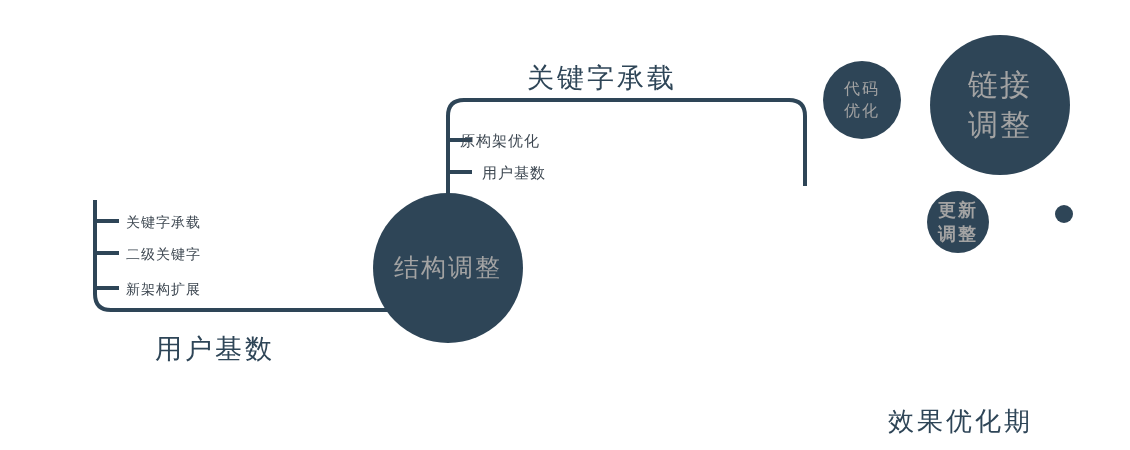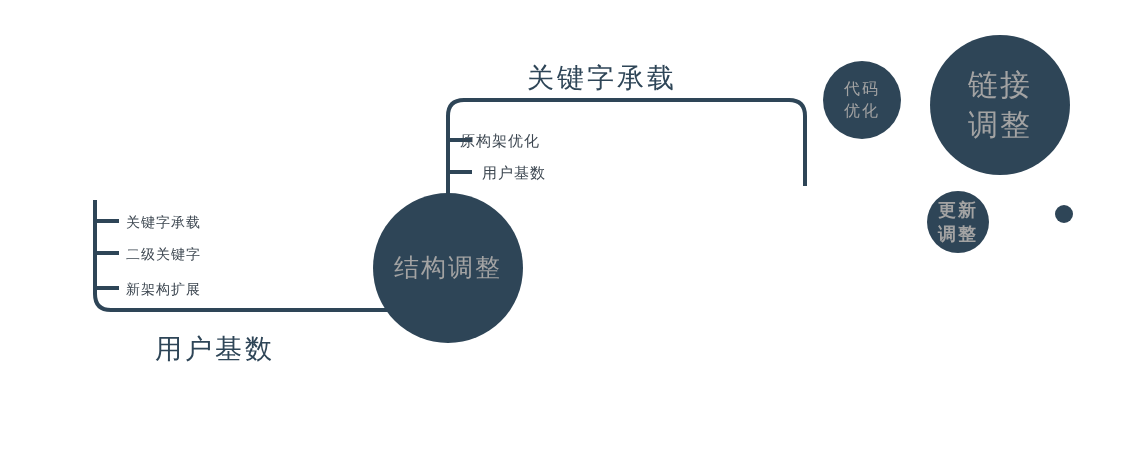--- a/index.html
+++ b/index.html
@@ -78,20 +78,21 @@
   <div class="node n-update">
     <span>更新
 调整</span>
   </div>
 
   <div class="node n-dot"></div>
 
 
   <div class="edge-label l-keyword">关键字承载</div>
   <div class="edge-label l-userbase">用户基数</div>
+  <div class="edge-label l-effect">效果优化期</div>
 
   <div class="tick-label t1">关键字承载</div>
   <div class="tick-label t2">二级关键字</div>
   <div class="tick-label t3">新架构扩展</div>
   <div class="tick-label t4">原构架优化</div>
   <div class="tick-label t5">用户基数</div>
 
 </div>
 
 </body></html>

